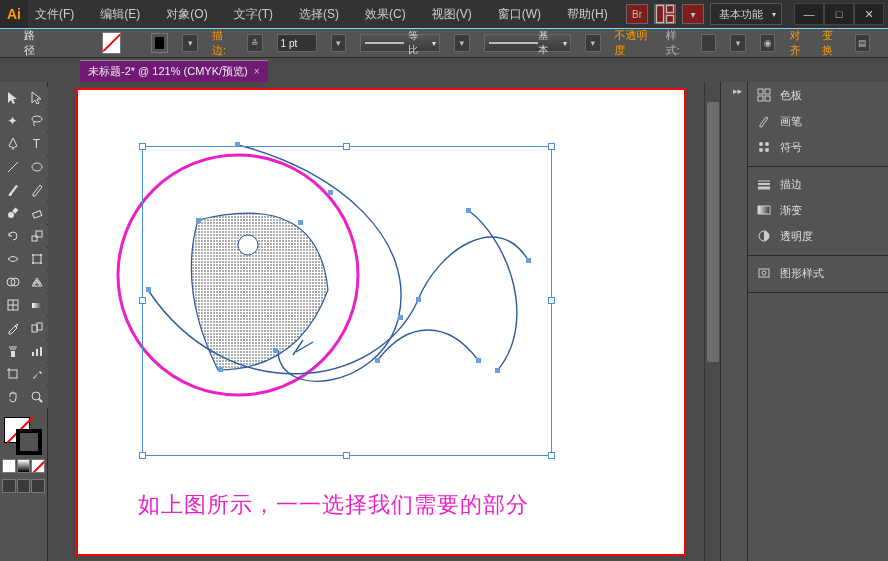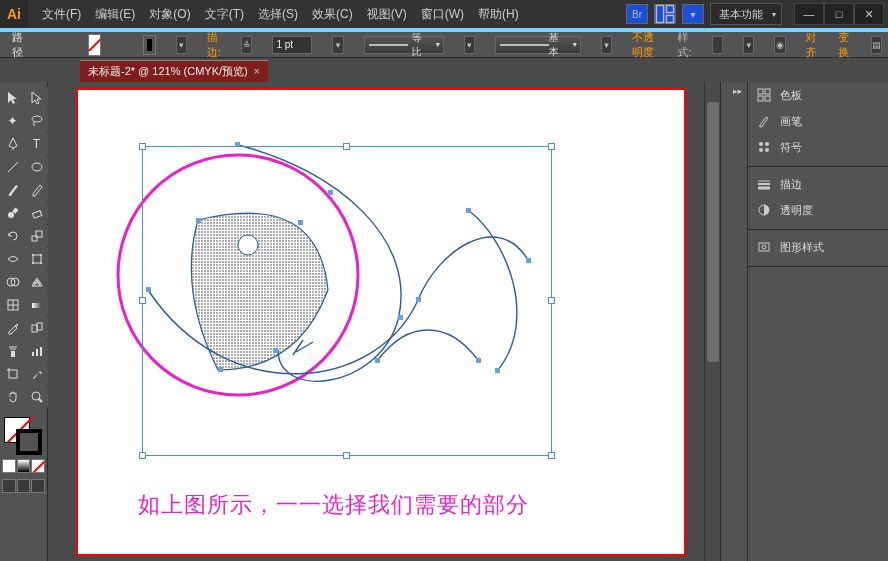--- a/index.html
+++ b/index.html
@@ -1,38 +1,38 @@
 <!DOCTYPE html>
 <html><head>
 <meta charset="utf-8">
 <style>
 * { margin:0; padding:0; box-sizing:border-box; font-family:"Microsoft YaHei","SimSun",sans-serif; }
 body { background:#4a4a4a; width:888px; height:561px; overflow:hidden; position:relative; }
 .titlebar { height:28px; background:#333; display:flex; align-items:center; color:#ccc; font-size:12px; }
 .ai-logo { width:28px; height:28px; background:#2a2a2a; color:#ff9a00; font-weight:bold; display:flex; align-items:center; justify-content:center; font-size:14px; }
-.menu { display:flex; gap:2px; margin-left:8px;align-items:center; }
+.menu { display:flex; gap:14px; margin-left:1px;align-items:center; }
 .menu div { padding:4px 6px; font-size:12px; cursor:pointer; }
 .tb-right { margin-left:auto; display:flex; align-items:center; gap:6px; padding-right:4px; }
-.iconbox { width:22px; height:20px; border:1px solid #666; display:flex; align-items:center; justify-content:center; font-size:10px; color:#bbb; background:#1d4ed8; }
+.iconbox { width:22px; height:20px; border:1px solid #666; display:flex; align-items:center; justify-content:center; font-size:10px; color:#bbb; background:#7f1d1d; }
 .workspace-dd { background:#2a2a2a; height:22px; padding:0 18px 0 8px; display:flex; align-items:center; color:#ccc; font-size:11px; position:relative; border:1px solid #555;}
 .workspace-dd::after { content:"▾"; position:absolute; right:5px; font-size:8px; }
 .winbtns { display:flex; margin-left:6px; background:#222; }
 .winbtn { width:30px; height:22px; display:flex; align-items:center; justify-content:center; color:#ccc; font-size:11px; border:1px solid #444;}
-.optbar { height:30px; background:#535353; border-top:4px solid #7dd3fc; border-bottom:1px solid #2a2a2a; display:flex; align-items:center; color:#bbb; font-size:11px; padding:0 6px; gap:20px;}
+.optbar { height:30px; background:#535353; border-top:1px solid #7dd3fc; border-bottom:1px solid #2a2a2a; display:flex; align-items:center; color:#bbb; font-size:11px; padding:0 18px; gap:14px;}
 .optlabel { padding:0 6px; color:#e8e8e8; }
 .swatch { width:22px; height:22px; border:1px solid #777; position:relative; background:#fff;}
 .swatch.none::after { content:""; position:absolute; left:0; top:50%; width:140%; height:2px; background:red; transform:translate(-14%,-50%) rotate(-45deg);}
 .smallswatch { width:20px; height:20px; border:1px solid #777; background:#000; box-shadow: inset 0 0 0 3px #535353;}
 .stroke-input { width:40px; height:18px; background:#333; border:1px solid #666; color:#eee; font-size:10px; padding:0 3px;}
 .ddwide { height:18px; background:linear-gradient(#555,#3a3a3a); border:1px solid #666; display:flex; align-items:center; padding:0 14px 0 4px; font-size:10px; position:relative; color:#ddd;}
 .ddwide::after { content:"▾"; position:absolute; right:3px; font-size:8px;}
 .orange { color:#ff9a00; }
 .tiny { width:18px; height:18px; border:1px solid #666; background:#3a3a3a; display:flex; align-items:center; justify-content:center; color:#bbb; font-size:9px;}
 .tabbar { height:24px; background:#4a4a4a; display:flex; align-items:flex-end; margin-left:80px;}
-.doctab { background:#7f1d1d; color:#eee; font-size:11px; padding:4px 8px; display:flex; align-items:center; gap:6px; height:22px; border-top:1px solid #888;}
+.doctab { background:#701a75; color:#eee; font-size:11px; padding:4px 8px; display:flex; align-items:center; gap:6px; height:22px; border-top:1px solid #888;}
 .doctab .x { font-size:10px; color:#ccc; }
 .main { position:absolute; left:0; top:82px; right:0; bottom:0; display:flex; }
 .toolbox { width:48px; background:#535353; border-right:1px solid #2a2a2a; display:flex; flex-direction:column; padding-top:4px;}
 .toolgrid { display:grid; grid-template-columns:1fr 1fr; gap:1px; padding:1px;}
 .tool { width:23px; height:22px; background:#535353; display:flex; align-items:center; justify-content:center; color:#ddd; font-size:12px; position:relative;}
 .tool svg { width:14px; height:14px; }
 .fillstroke { margin-top:6px; height:42px; position:relative;}
 .fs-fill { position:absolute; left:4px; top:2px; width:26px; height:26px; background:#fff; border:1px solid #000;}
 .fs-fill::after { content:""; position:absolute; left:-3px; top:50%; width:150%; height:2px; background:red; transform:translateY(-50%) rotate(-45deg);}
 .fs-stroke { position:absolute; left:16px; top:14px; width:26px; height:26px; background:#535353; border:4px solid #000;}
@@ -405,20 +405,34 @@
               <line x1="1" y1="4" x2="13" y2="4" stroke="#ccc"></line>
               <line x1="1" y1="7" x2="13" y2="7" stroke="#ccc" stroke-width="2"></line>
               <line x1="1" y1="11" x2="13" y2="11" stroke="#ccc" stroke-width="3"></line>
             </svg>
           </span>
         <span>描边</span>
       </div>
       <div class="prow">
         <span class="picon">
             <svg viewBox="0 0 14 14">
+              <rect x="1" y="3" width="12" height="8" fill="url(#g2)" stroke="#ccc"></rect>
+              <defs>
+                <linearGradient id="g2">
+                  <stop offset="0" stop-color="#eee"></stop>
+                  <stop offset="1" stop-color="#333"></stop>
+                </linearGradient>
+              </defs>
+            </svg>
+          </span>
+        <span>渐变</span>
+      </div>
+      <div class="prow">
+        <span class="picon">
+            <svg viewBox="0 0 14 14">
               <circle cx="7" cy="7" r="5" fill="none" stroke="#ccc"></circle>
               <path d="M7 2 A5 5 0 0 1 7 12 Z" fill="#ccc"></path>
             </svg>
           </span>
         <span>透明度</span>
       </div>
     </div>
     <div class="pgroup">
       <div class="prow">
         <span class="picon">

